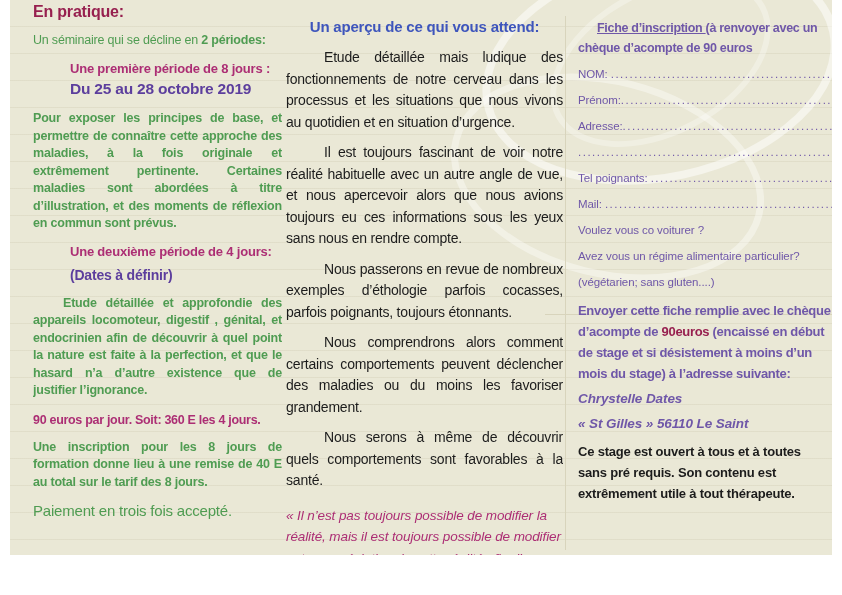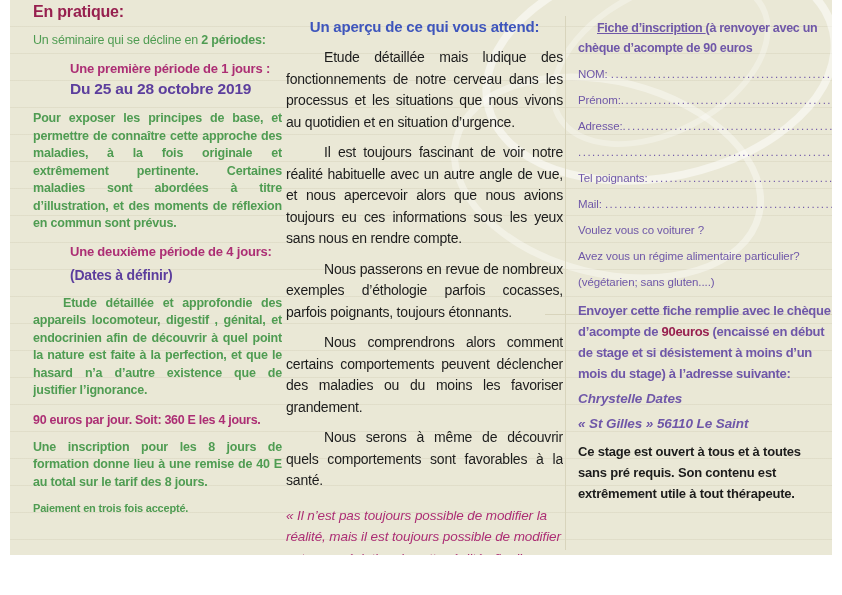--- a/index.html
+++ b/index.html
@@ -37,21 +37,21 @@
   .indent{margin-left:37px;margin-bottom:12px;}
   .magenta-t{color:#ac2e74;font-weight:bold;font-size:13px;letter-spacing:-0.2px;margin:0 0 4px 0;}
   .purple-d{color:#5c3e9d;font-weight:bold;font-size:15.5px;letter-spacing:-0.2px;}
   .indent.p2 .magenta-t{margin-bottom:8px;}
   .indent.p2 .purple-d{font-size:14px;}
   .gpara{color:#4f9c52;font-weight:bold;font-size:12.5px;line-height:17.5px;letter-spacing:-0.2px;
          text-align:justify;margin:0 0 11px 0;}
   .gpara.ind{text-indent:30px;margin-bottom:13px;}
   .magenta-line{color:#ac2e74;font-weight:bold;font-size:12.5px;letter-spacing:-0.3px;margin:0 0 12px 0;
                 white-space:nowrap;overflow:hidden;}
-  .gnote{color:#4f9c52;font-weight:bold;font-size:11px;letter-spacing:-0.2px;}
+  .gnote{color:#4f9c52;font-weight:normal;font-size:15px;letter-spacing:-0.2px;}
 
   
   .h-blue{color:#3e55bc;font-weight:bold;font-size:15px;text-align:center;letter-spacing:-0.2px;margin:13px 0 12px 0;}
   .bpara{color:#1c1c1c;font-size:14px;line-height:21.5px;text-align:justify;text-indent:38px;
          letter-spacing:-0.2px;margin:0 0 9px 0;}
   .quote{color:#ac2e74;font-style:italic;font-size:13.5px;line-height:21.5px;letter-spacing:-0.1px;margin:13px 0 0 0;}
 
   
   .ftitle{color:#6f57a8;font-weight:bold;font-size:12.5px;line-height:20px;letter-spacing:-0.3px;margin:0 0 8px 0;}
   .ftitle .u{text-decoration:underline;padding-left:19px;}
@@ -75,21 +75,21 @@
     <div class="swirl s3"></div>
 
     <div class="vline"></div>
     <div class="hline"></div>
 
     <div class="col col-left">
       <div class="h-maroon">En pratique:</div>
       <p class="intro"><span>Un séminaire qui se décline en </span><span class="b">2 périodes:</span></p>
 
       <div class="indent">
-        <div class="magenta-t">Une première période de 1 jours :</div>
+        <div class="magenta-t">Une première période de 8 jours :</div>
         <div class="purple-d">Du 25 au 28 octobre 2019</div>
       </div>
 
       <p class="gpara">Pour exposer les principes de base, et permettre de connaître cette approche des maladies, à la fois originale et extrêmement pertinente. Certaines maladies sont abordées à titre d’illustration, et des moments de réflexion en commun sont prévus.</p>
 
       <div class="indent p2">
         <div class="magenta-t">Une deuxième période de 4 jours:</div>
         <div class="purple-d">(Dates à définir)</div>
       </div>
 

